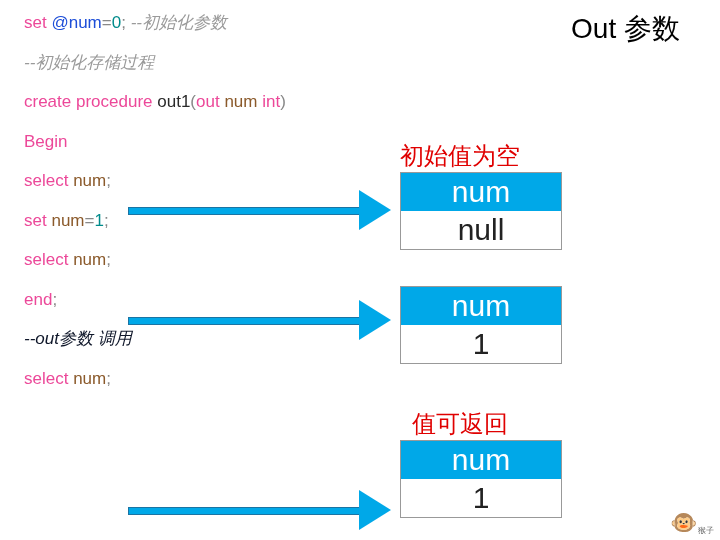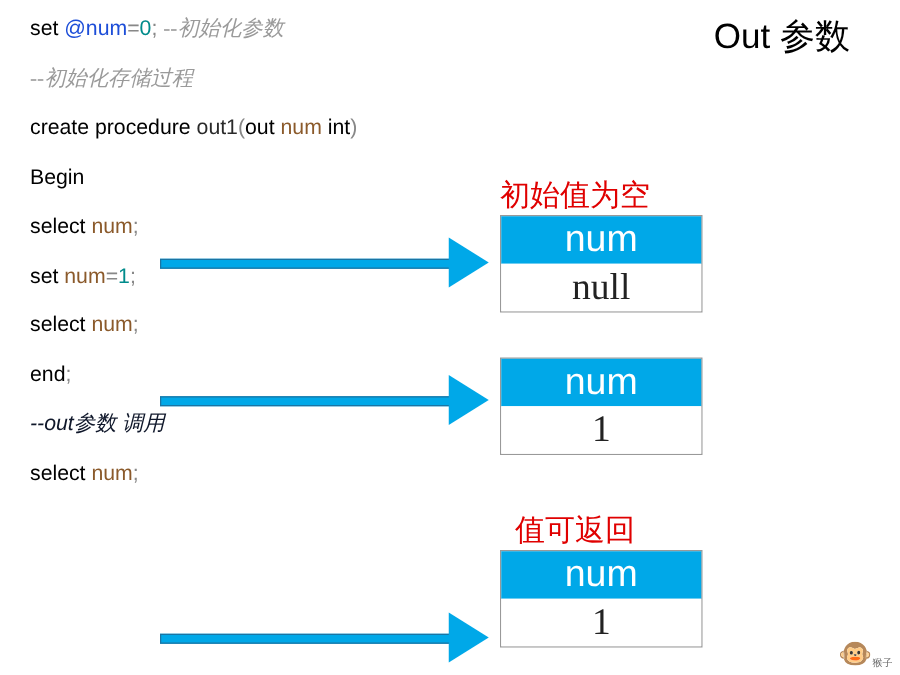--- a/index.html
+++ b/index.html
@@ -15,24 +15,24 @@
   .code-area {
     position: absolute;
     left: 24px;
     top: 10px;
     font-size: 17px;
     line-height: 1.5;
   }
   .code-line {
     margin-bottom: 14px;
   }
-  .kw-blue { color: #000000; }
+  .kw-blue { color: #ec4899; }
   .at-red { color: #1d4ed8; }
   .num-teal { color: #008b8b; }
-  .comment { color: #9a9a9a; font-style: italic; font-family: Liberation Serif, serif; }
+  .comment { color: #9a9a9a; font-style: italic; }
   .ident { color: #2a2a2a; }
   .paren { color: #888; }
   .brown { color: #8b5a2b; }
   .semi { color: #888; }
   .red-italic { color: #0f172a; font-style: italic; }
   .title {
     position: absolute;
     right: 40px;
     top: 10px;
     color: #000000;
@@ -56,21 +56,20 @@
     text-align: center;
     font-size: 30px;
     padding: 2px 0;
   }
   .box-value {
     background: white;
     color: #222;
     text-align: center;
     font-size: 30px;
     padding: 2px 0;
-    font-family: Liberation Serif, serif;
   }
   .arrow {
     position: absolute;
     height: 24px;
   }
   .arrow-line {
     position: absolute;
     left: 0;
     top: 9px;
     height: 6px;

